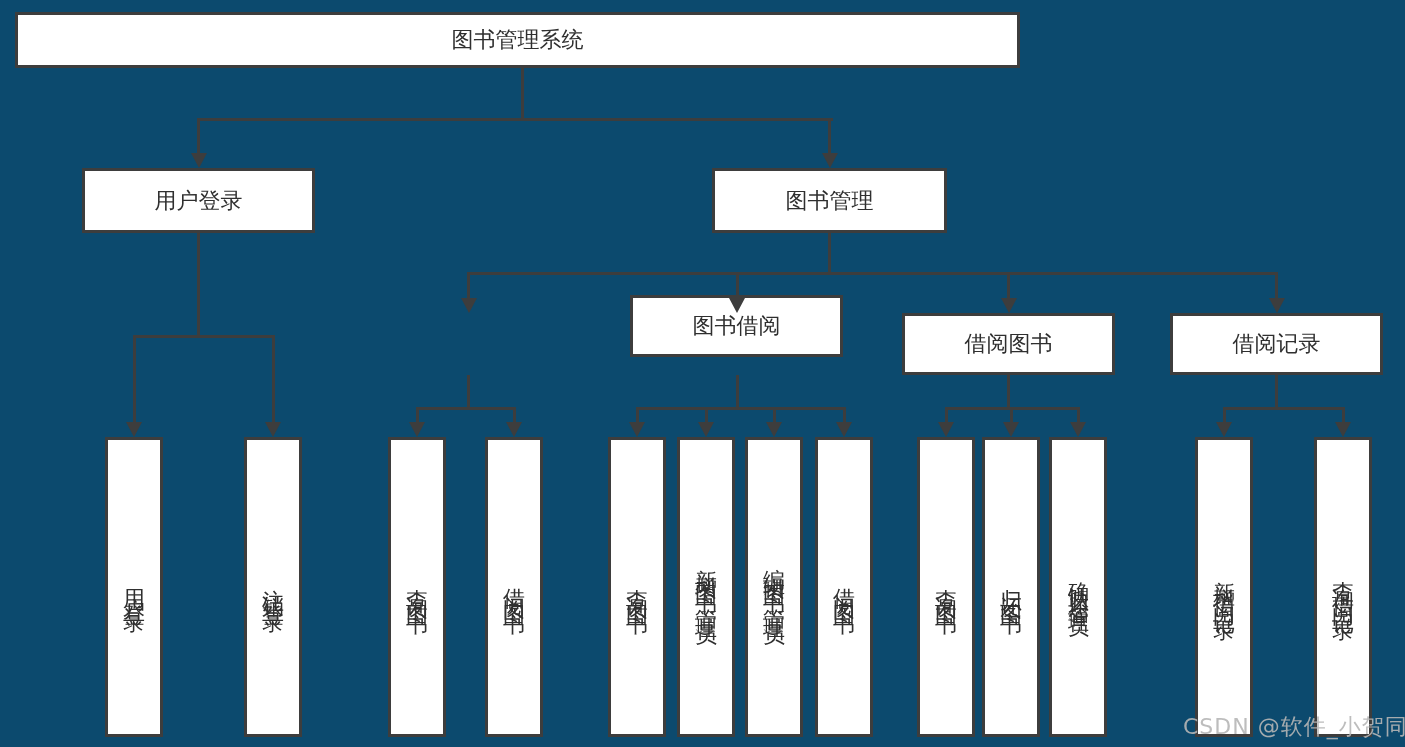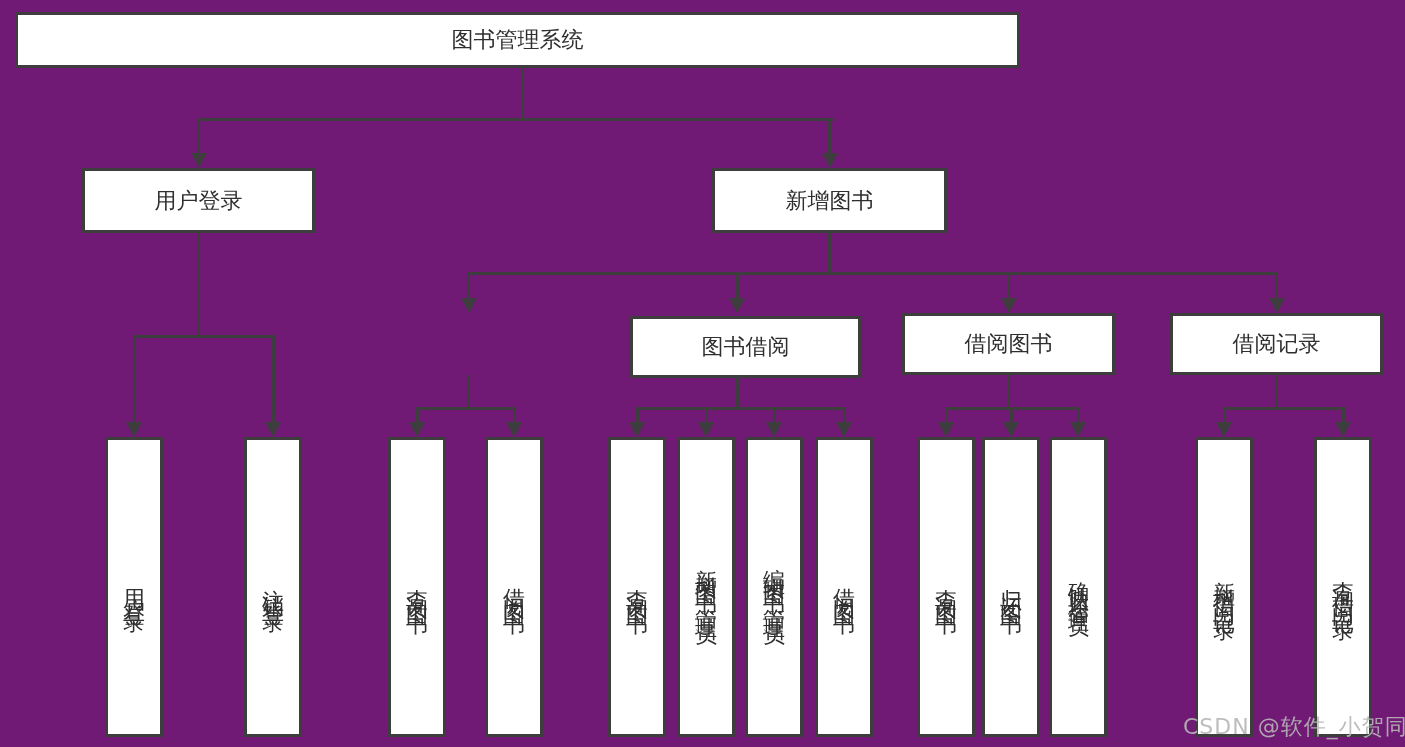--- a/index.html
+++ b/index.html
@@ -5,21 +5,21 @@
   :root{
     --line:#3d3d3d;
     --text:#2f2f2f;
     --wm:#b6b6b6;
   }
   html,body{margin:0;padding:0;background:#ffffff;}
   body{font-family:"DejaVu Sans","Liberation Sans",sans-serif;}
   .canvas{
     position:relative;
     width:1405px;height:747px;
-    background:#701a75;
+    background:#0c4a6e;
     overflow:hidden;
   }
   .node{
     position:absolute;
     box-sizing:border-box;
     border:3px solid var(--line);
     background:#ffffff;
     display:flex;align-items:center;justify-content:center;
     color:var(--text);
     font-size:22px;
@@ -64,25 +64,25 @@
 
   <div class="node" style="left:15px;top:12px;width:1005px;height:56px;">
     <span>图书管理系统</span>
   </div>
 
   <div class="node" style="left:82px;top:168px;width:233px;height:65px;">
     <span>用户登录</span>
   </div>
 
   <div class="node" style="left:712px;top:168px;width:235px;height:65px;">
-    <span>新增图书</span>
-  </div>
-
-
-  <div class="node" style="left:630px;top:316px;width:231px;height:62px;">
+    <span>图书管理</span>
+  </div>
+
+
+  <div class="node" style="left:630px;top:295px;width:213px;height:62px;">
     <span>图书借阅</span>
   </div>
 
   <div class="node" style="left:902px;top:313px;width:213px;height:62px;">
     <span>借阅图书</span>
   </div>
 
   <div class="node" style="left:1170px;top:313px;width:213px;height:62px;">
     <span>借阅记录</span>
   </div>

